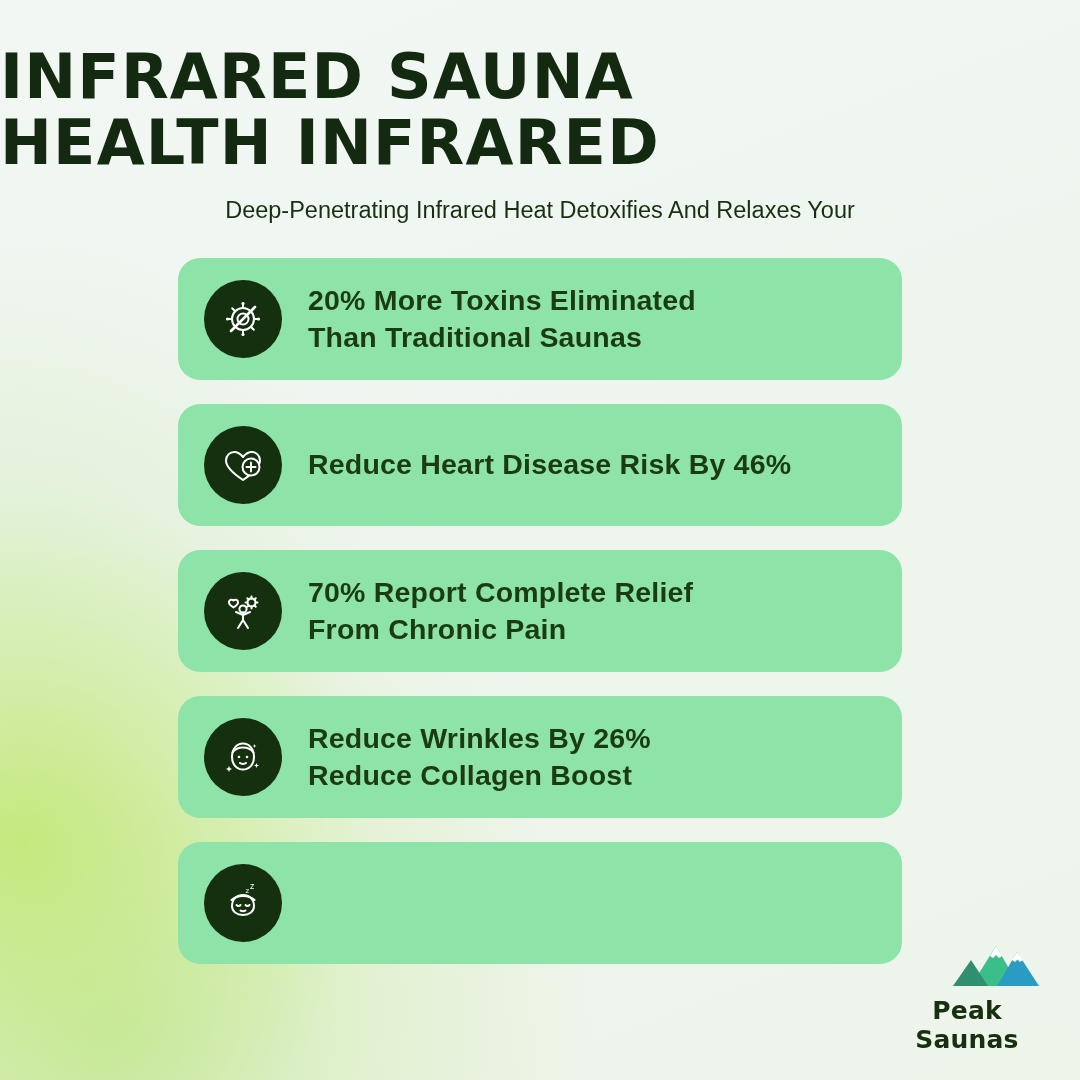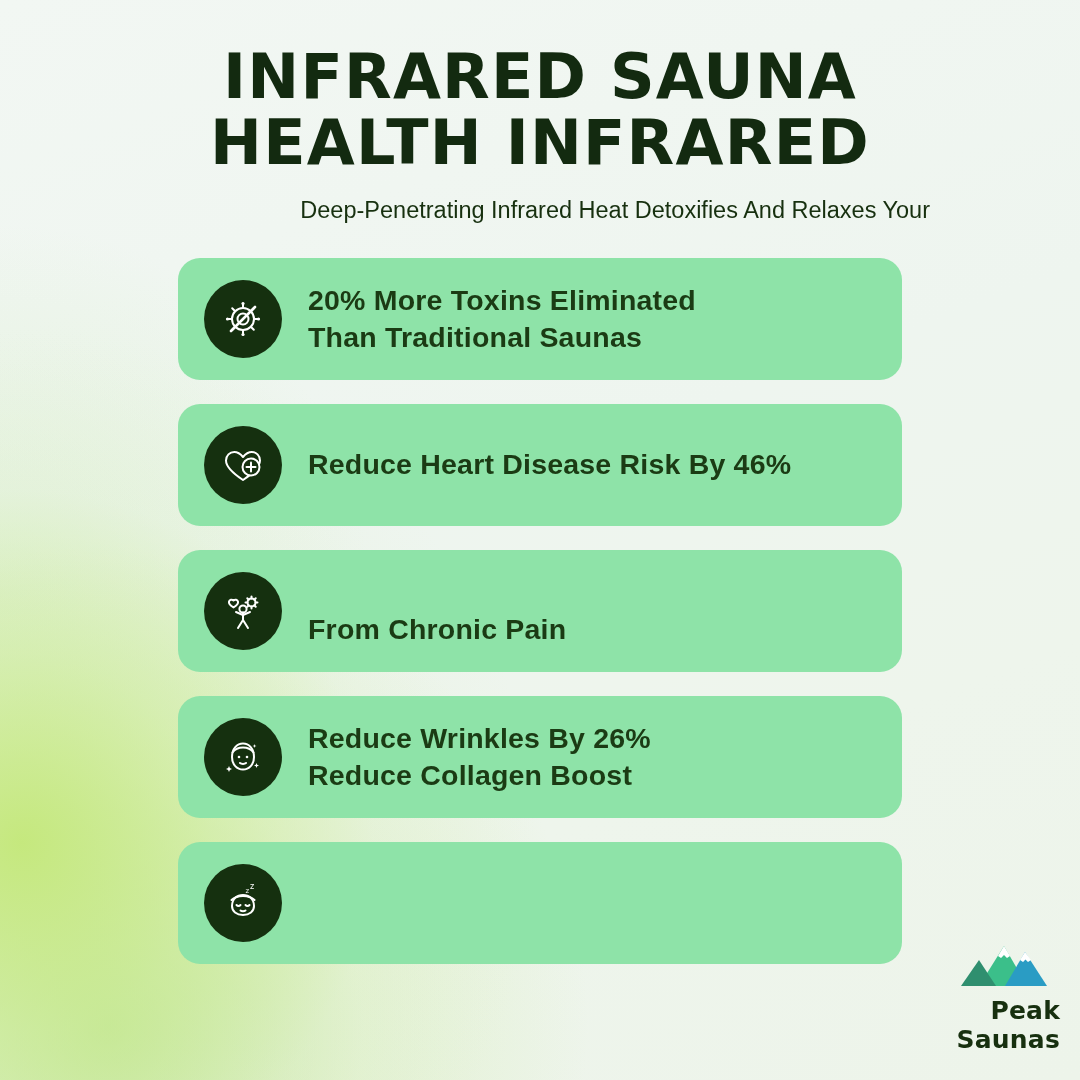--- a/index.html
+++ b/index.html
@@ -21,36 +21,36 @@
       radial-gradient(circle at 2% 78%, rgba(196, 232, 122, 0.95) 0%, rgba(205, 236, 150, 0.55) 14%, rgba(222, 240, 200, 0.18) 26%, rgba(240, 246, 240, 0) 38%),
       radial-gradient(circle at 10% 95%, rgba(178, 224, 120, 0.75) 0%, rgba(205, 235, 160, 0.35) 18%, rgba(240, 247, 238, 0) 34%),
       radial-gradient(circle at 0% 55%, rgba(214, 238, 196, 0.55) 0%, rgba(238, 246, 238, 0) 30%),
       linear-gradient(160deg, #f2f7f3 0%, #eef5ef 45%, #eef5ec 70%, #edf4ea 100%);
     overflow: hidden;
   }
 
   .headline {
     margin: 0;
     padding-top: 44px;
-    text-align: center;
+    text-align: left;
     color: #132a10;
     font-family: "DejaVu Sans", sans-serif;
     font-weight: bold;
     font-size: 62px;
     line-height: 1.06;
     letter-spacing: 1.2px;
   }
   .headline .line {
     display: block;
   }
 
   .subhead {
     margin: 18px auto 0 auto;
     width: 780px;
-    text-align: right;
+    text-align: center;
     color: #17300f;
     font-size: 23.5px;
     line-height: 1.45;
     font-weight: 400;
   }
   .subhead .line {
     display: block;
   }
 
   .benefits {
@@ -91,24 +91,24 @@
     color: #1b3b14;
     font-size: 28.5px;
     font-weight: bold;
     line-height: 1.28;
     letter-spacing: 0.2px;
     max-width: 540px;
   }
 
   .brand {
     position: absolute;
-    right: 20px;
+    right: 28px;
     bottom: 26px;
     width: 170px;
-    text-align: right;
+    text-align: center;
   }
   .brand-mark {
     display: block;
     margin: 0 auto;
   }
   .brand-name {
     display: block;
     margin-top: 2px;
     color: #17300f;
     font-size: 25px;
@@ -188,20 +188,21 @@
           <line x1="32.5" y1="19.5" x2="32.5" y2="21.5"></line>
           <line x1="26.5" y1="15.5" x2="28.5" y2="15.5"></line>
           <line x1="36.5" y1="15.5" x2="38.5" y2="15.5"></line>
           <line x1="28.3" y1="11.3" x2="29.7" y2="12.7"></line>
           <line x1="35.3" y1="18.3" x2="36.7" y2="19.7"></line>
           <line x1="35.3" y1="12.7" x2="36.7" y2="11.3"></line>
           <line x1="28.3" y1="19.7" x2="29.7" y2="18.3"></line>
         </svg>
       </span>
       <div class="benefit-text">
+        <span>70% Report Complete Relief</span>
         <br>
         <span>From Chronic Pain</span>
       </div>
     </div>
 
     <div class="benefit-card">
       <span class="icon-badge">
         <svg width="48" height="48" viewBox="0 0 48 48" fill="none" stroke="#ffffff" stroke-width="2" stroke-linecap="round" stroke-linejoin="round">
           <path d="M13 24 C13 15.5 18 10.5 24 10.5 C30 10.5 35 15.5 35 24 C35 31.5 30 36.5 24 36.5 C18 36.5 13 31.5 13 24 Z"></path>
           <path d="M13.5 19.5 C16 16 20 14.5 24 14.5 C28 14.5 32 16 34.5 19.5"></path>

